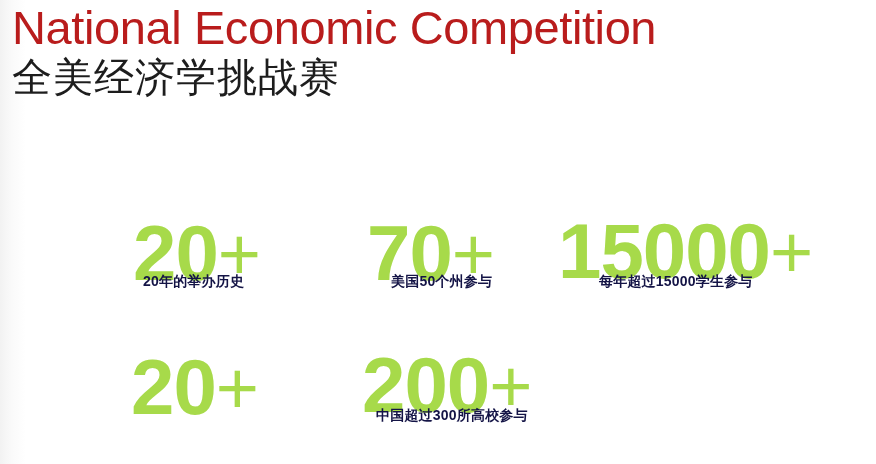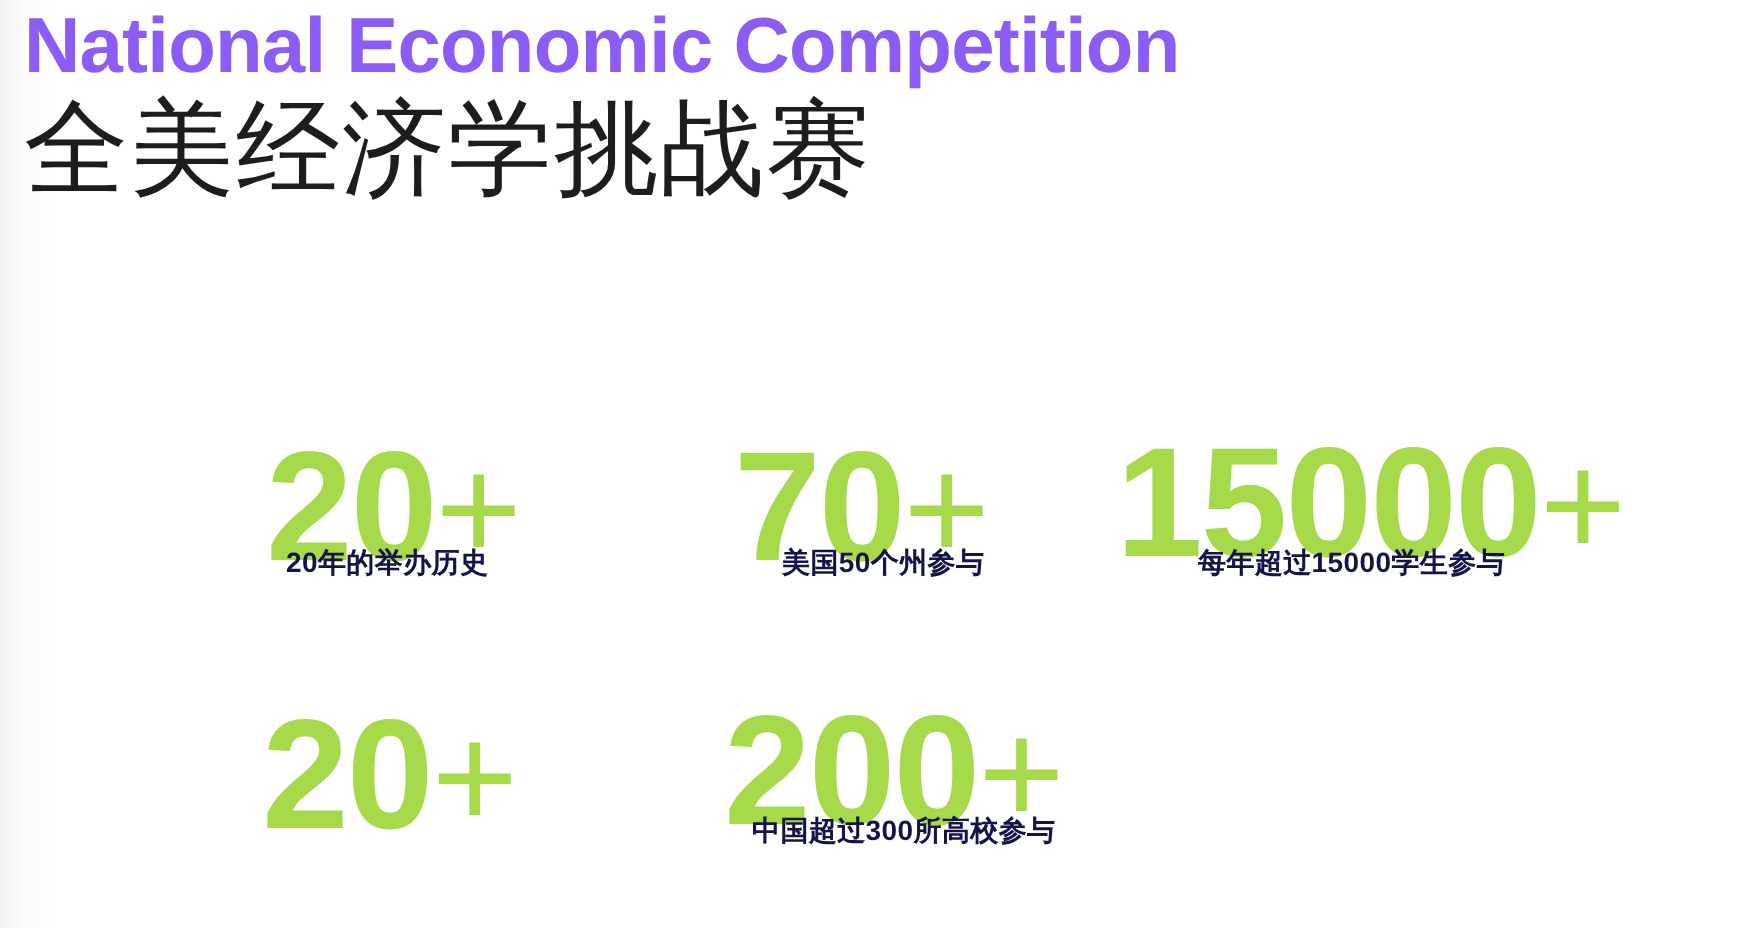--- a/index.html
+++ b/index.html
@@ -34,29 +34,29 @@
   }
 
   
   .heading {
     position: absolute;
     left: 12px;
     top: 2px;
     width: 820px;
   }
   .title-en {
-    font-size: 39px;
-    font-weight: 700;
+    font-size: 47px;
+    font-weight: 400;
     line-height: 1.12;
     letter-spacing: -0.4px;
-    color: #8b5cf6;
+    color: #b91c1c;
     white-space: nowrap;
   }
   .title-zh {
-    font-size: 52px;
+    font-size: 40px;
     font-weight: 300;
     line-height: 1.2;
     letter-spacing: 1px;
     color: #1d1d1d;
     margin-top: -2px;
     white-space: nowrap;
   }
 
   
   .stats {

